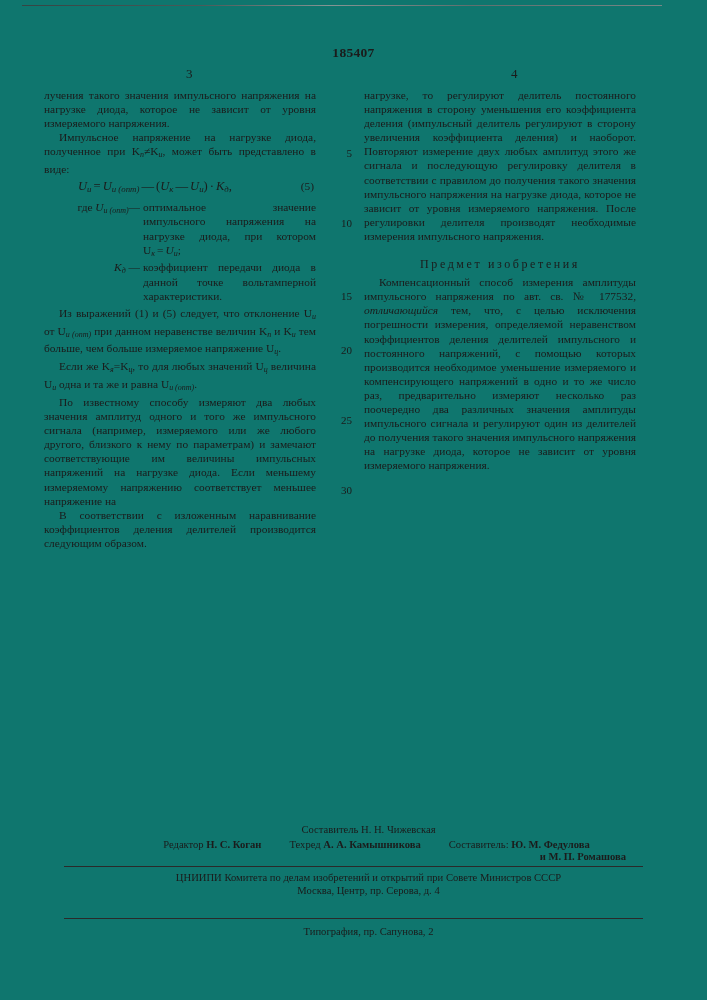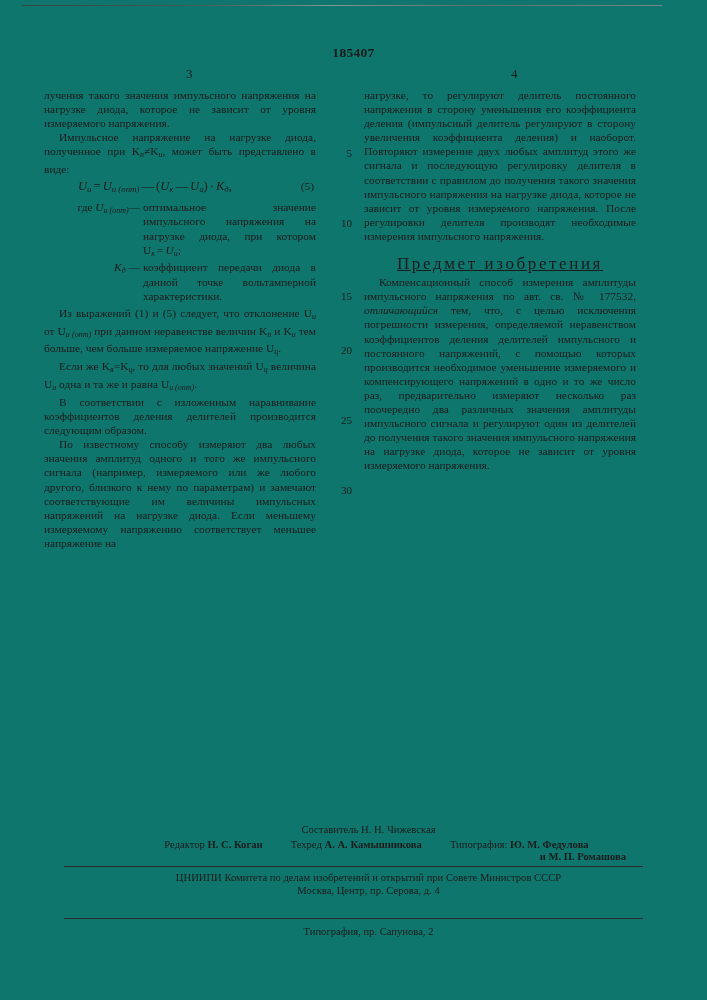--- a/index.html
+++ b/index.html
@@ -137,22 +137,21 @@
   .wdesc {
     display: table-cell;
     text-align: justify;
     vertical-align: top;
   }
 
   .section-head {
     text-align: center;
     letter-spacing: 2.6px;
     margin: 14px 0 4px 0;
-    font-size: 17px;
-    text-decoration: underline;
+    font-size: 12px;
   }
   .it { font-style: italic; }
 
   
   .footer {
     position: absolute;
     left: 15px;
     width: 707px;
     font-family: "Liberation Serif", "DejaVu Serif", serif;
   }
@@ -251,43 +250,43 @@
         <div class="wrow">
           <div class="wlead"><i class="v">K</i><sub class="s">д</sub>&nbsp;<span>—</span></div>
           <div class="wdesc">коэффициент передачи диода в данной точке вольтамперной характеристики.</div>
         </div>
       </div>
 
       <p class="ind" style="margin-top:3px"><span>Из выражений  (1) и (5) следует, что отклонение U</span><i class="v"><sub class="s">и</sub></i><span> от U</span><i class="v"><sub class="s">и (опт)</sub></i><span> при данном неравенстве величин K</span><i class="v"><sub class="s">п</sub></i><span> и K</span><i class="v"><sub class="s">и</sub></i><span> тем больше, чем больше измеряемое напряжение U</span><i class="v"><sub class="s">ц</sub></i><span>.</span></p>
 
       <p class="ind"><span>Если же K</span><i class="v"><sub class="s">я</sub></i><span>=K</span><i class="v"><sub class="s">ц</sub></i><span>, то для любых  значений U</span><i class="v"><sub class="s">ц</sub></i><span> величина U</span><i class="v"><sub class="s">и</sub></i><span> одна и та же и равна U</span><i class="v"><sub class="s">и (опт)</sub></i><span>.</span></p>
 
+      <p class="ind">По известному способу измеряют два любых значения амплитуд одного и того же импульсного сигнала (например, измеряемого или же любого другого, близкого к нему по параметрам) и замечают соответствующие им величины импульсных напряжений на нагрузке диода. Если меньшему измеряемому напряжению соответствует меньшее напряжение на</p>
+
       <p class="ind">В соответствии с изложенным наравнивание коэффициентов деления делителей производится следующим образом.</p>
-
-      <p class="ind">По известному способу измеряют два любых значения амплитуд одного и того же импульсного сигнала (например, измеряемого или же любого другого, близкого к нему по параметрам) и замечают соответствующие им величины импульсных напряжений на нагрузке диода. Если меньшему измеряемому напряжению соответствует меньшее напряжение на</p>
     </div>
 
     <div class="col col-right">
 
       <p>нагрузке, то регулируют делитель постоянного напряжения в сторону уменьшения его коэффициента деления (импульсный делитель регулируют в сторону увеличения коэффициента деления) и наоборот. Повторяют измерение двух любых амплитуд этого же сигнала и последующую регулировку делителя в соответствии с правилом до получения такого значения импульсного напряжения на нагрузке диода, которое не зависит от уровня измеряемого напряжения. После регулировки делителя производят необходимые измерения импульсного напряжения.</p>
 
       <div class="section-head">Предмет изобретения</div>
 
       <p class="ind"><span>Компенсационный способ измерения амплитуды импульсного  напряжения  по  авт. св. № 177532,  </span><span class="it">отличающийся</span><span> тем, что, с целью исключения погрешности  измерения, определяемой неравенством  коэффициентов деления делителей  импульсного  и  постоянного  напряжений, с помощью которых производится необходимое  уменьшение  измеряемого  и  компенсирующего напряжений в одно и то же число раз, предварительно измеряют несколько раз поочередно два различных значения амплитуды импульсного  сигнала и регулируют один из делителей до получения такого значения импульсного напряжения на нагрузке диода, которое не зависит от уровня измеряемого напряжения.</span></p>
     </div>
 
   </div>
 
   <div class="footer compiler">Составитель Н. Н. Чижевская</div>
 
   <div class="footer credits">
     <div class="row1">
       <span><span>Редактор</span> <span class="b">Н. С. Коган</span></span>
       <span><span>Техред</span> <span class="b">А. А. Камышникова</span></span>
-      <span><span>Типография:</span> <span class="b">Ю. М. Федулова</span></span>
+      <span><span>Составитель:</span> <span class="b">Ю. М. Федулова</span></span>
     </div>
     <div class="row2 b">и М. П. Ромашова</div>
   </div>
 
   <div class="rule rule-a"></div>
 
   <div class="footer imprint">
     <div class="l2">ЦНИИПИ Комитета по делам изобретений и открытий при Совете Министров СССР</div>
     <div class="l3">Москва, Центр, пр. Серова, д. 4</div>
   </div>

